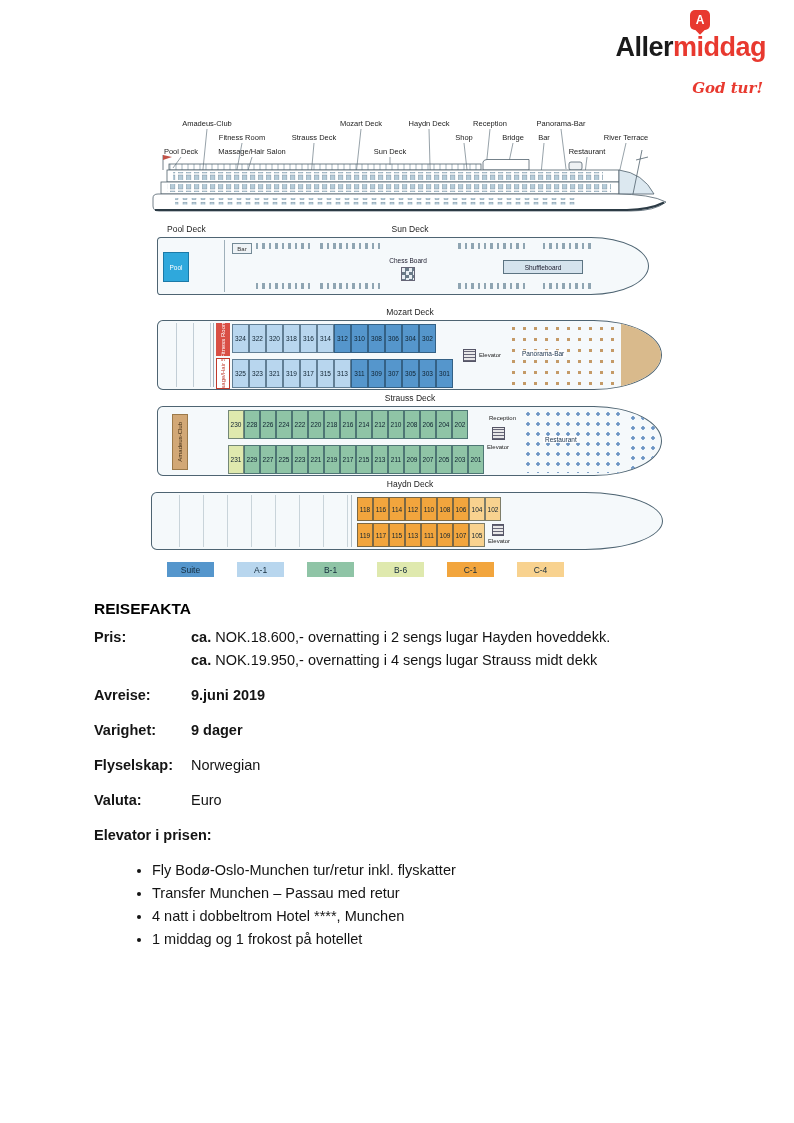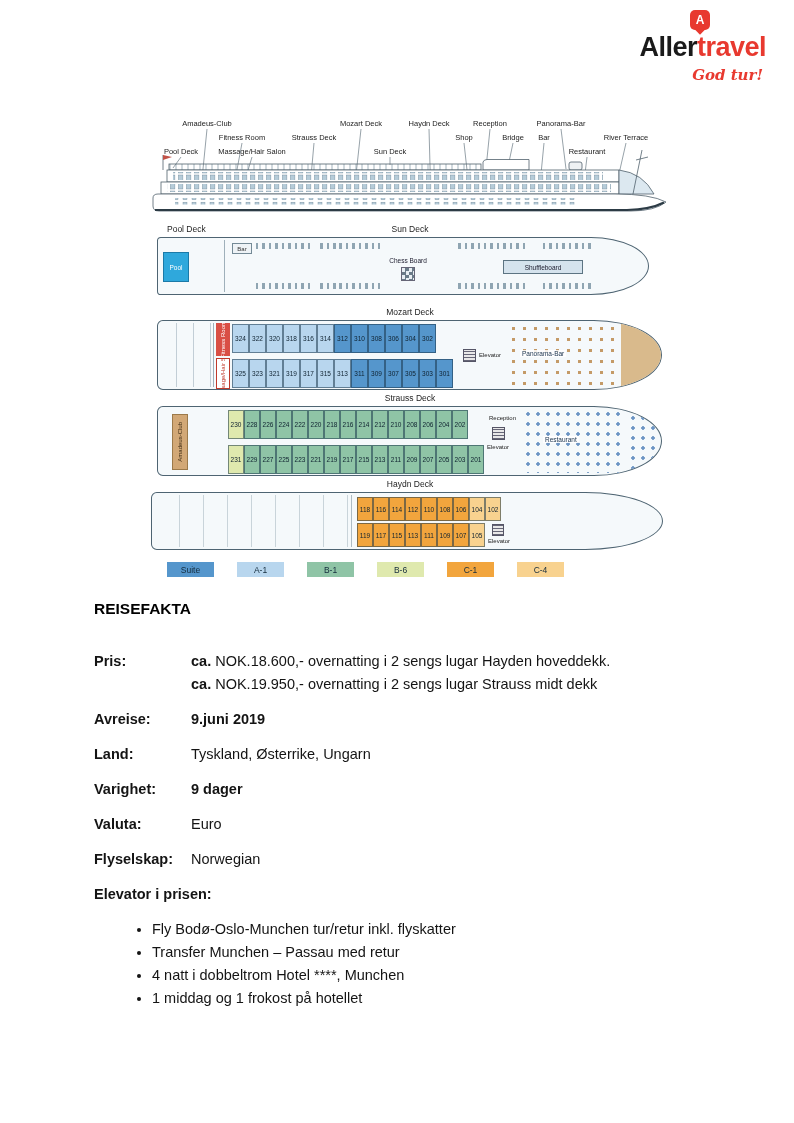--- a/index.html
+++ b/index.html
@@ -9,21 +9,21 @@
 
   
   .logo { position:absolute; right:28px; top:10px; display:flex; flex-direction:column; align-items:flex-end; }
   .pin { position:relative; width:20px; height:20px; background:#e8392f; border-radius:5px; color:#fff;
          font-weight:bold; font-size:12px; display:flex; align-items:center; justify-content:center;
          margin-right:56px; margin-bottom:4px; z-index:1;}
   .pin::after { content:""; position:absolute; left:50%; bottom:-3px; width:8px; height:8px; background:#e8392f;
                 transform:translateX(-50%) rotate(45deg); z-index:-1; }
   .brand { font-size:27px; font-weight:bold; letter-spacing:-0.5px; line-height:1; }
   .brand .b1 { color:#1a1a1a; } .brand .b2 { color:#e8392f; }
-  .tagline { margin-top:5px; padding-right:3px; color:#e8392f; font-family:"DejaVu Serif", serif;
+  .tagline { margin-top:18px; padding-right:3px; color:#e8392f; font-family:"DejaVu Serif", serif;
              font-style:italic; font-weight:bold; font-size:15px; }
 
   
   .profile { position:absolute; left:145px; top:110px; width:530px; height:112px; }
   .profile text { font-size:7.5px; fill:#1c1c1c; font-family:"Liberation Sans", sans-serif; }
   .ldr { stroke:#6a7a84; stroke-width:0.7; }
 
   
   .deck { position:absolute; left:145px; width:530px; }
   .deck-sun { top:224px; height:83px; }
@@ -79,39 +79,39 @@
   .shuffle { position:absolute; left:345px; top:22px; width:80px; height:14px; border:1px solid #5c7482; background:#d5e3ed;
              font-size:6.5px; display:flex; align-items:center; justify-content:center; color:#223; }
 
   
   .legend { position:absolute; left:167px; top:562px; display:flex; gap:23px; }
   .legend-item { width:47px; height:15px; display:flex; align-items:center; justify-content:center;
                  font-size:8.5px; color:#132b3c; }
 
   
   .facts { position:absolute; left:94px; top:600px; width:640px; color:#141414; font-size:14.5px; }
-  .heading { font-weight:bold; font-size:15.5px; margin-bottom:32px; color:#000; }
+  .heading { font-weight:bold; font-size:15.5px; margin-bottom:8px; color:#000; }
   .fact-row { display:flex; margin-bottom:12px; line-height:23px; }
   .fact-label { font-weight:bold; width:97px; flex:0 0 97px; }
   .fact-label.wide { width:auto; flex:none; }
   .fact-value.bold { font-weight:bold; }
   .pris-line .b { font-weight:bold; }
   .bullets { margin:10px 0 0; padding-left:58px; list-style:disc; }
   .bullet-item { line-height:23px; }
 </style>
 </head>
 <body>
 
 <div class="page">
 
   <div class="logo">
     <div class="pin">
       <span>A</span>
     </div>
-    <div class="brand"><span class="b1">Aller</span><span class="b2">travel</span></div>
+    <div class="brand"><span class="b1">Aller</span><span class="b2">middag</span></div>
     <div class="tagline">God tur!</div>
   </div>
 
   <svg class="profile" viewBox="0 0 530 112">
     <defs>
       <pattern id="winA" width="8" height="8" patternUnits="userSpaceOnUse">
         <rect x="1.3" y="1" width="4.6" height="6" fill="#b6ccd9" stroke="#6b8494" stroke-width="0.4"></rect>
       </pattern>
       <pattern id="winB" width="9" height="6.5" patternUnits="userSpaceOnUse">
         <rect x="2" y="1.2" width="4" height="4" fill="#b6ccd9" stroke="#6b8494" stroke-width="0.4"></rect>
@@ -357,50 +357,46 @@
 
   <div class="facts">
     <div class="heading">REISEFAKTA</div>
 
     <div class="fact-row">
       <span class="fact-label">Pris:</span>
       <div class="pris-lines">
 
           <div class="pris-line"><span class="b">ca.</span><span> NOK.18.600,- overnatting i 2 sengs lugar Hayden hoveddekk.</span></div>
 
-          <div class="pris-line"><span class="b">ca.</span><span> NOK.19.950,- overnatting i 2 sengs lugar Strauss midt dekk</span></div>
+          <div class="pris-line"><span class="b">ca.</span><span> NOK.19.950,- overnatting i 4 sengs lugar Strauss midt dekk</span></div>
 
         </div>
     </div>
 
     <div>
 
         <div class="fact-row">
           <span class="fact-label">Avreise:</span>
           <span class="fact-value bold">9.juni 2019</span>
         </div>
 
-        <div class="fact-row">
-          <span class="fact-label">Land:</span>
-          <span class="fact-value">Tyskland, Østerrike, Ungarn</span>
-        </div>
 
         <div class="fact-row">
           <span class="fact-label">Varighet:</span>
           <span class="fact-value bold">9 dager</span>
         </div>
 
         <div class="fact-row">
+          <span class="fact-label">Flyselskap:</span>
+          <span class="fact-value">Norwegian</span>
+        </div>
+
+        <div class="fact-row">
           <span class="fact-label">Valuta:</span>
           <span class="fact-value">Euro</span>
-        </div>
-
-        <div class="fact-row">
-          <span class="fact-label">Flyselskap:</span>
-          <span class="fact-value">Norwegian</span>
         </div>
       </div>
 
     <div class="fact-row">
       <span class="fact-label wide">Elevator i prisen:</span>
     </div>
 
     <ul class="bullets">
 
     <li class="bullet-item">Fly Bodø-Oslo-Munchen tur/retur inkl. flyskatter</li>

